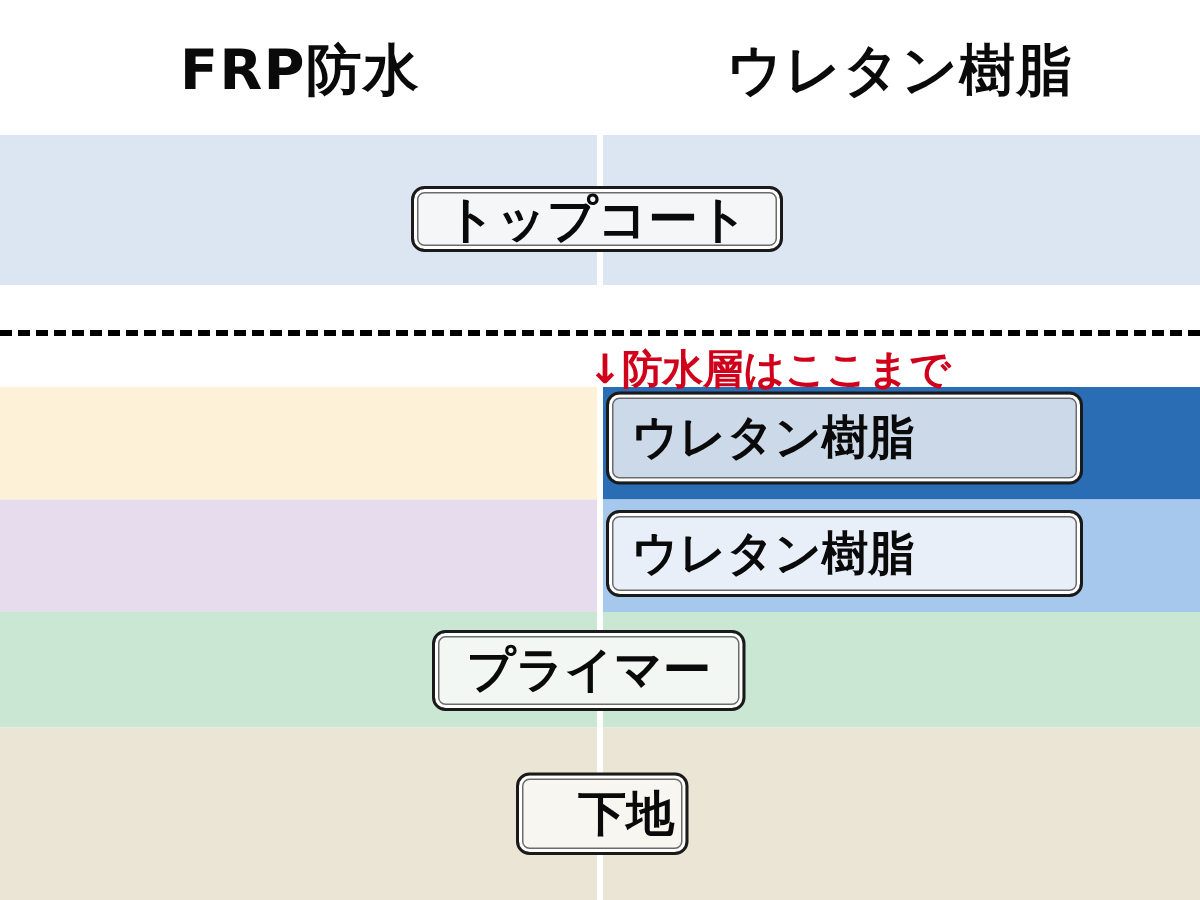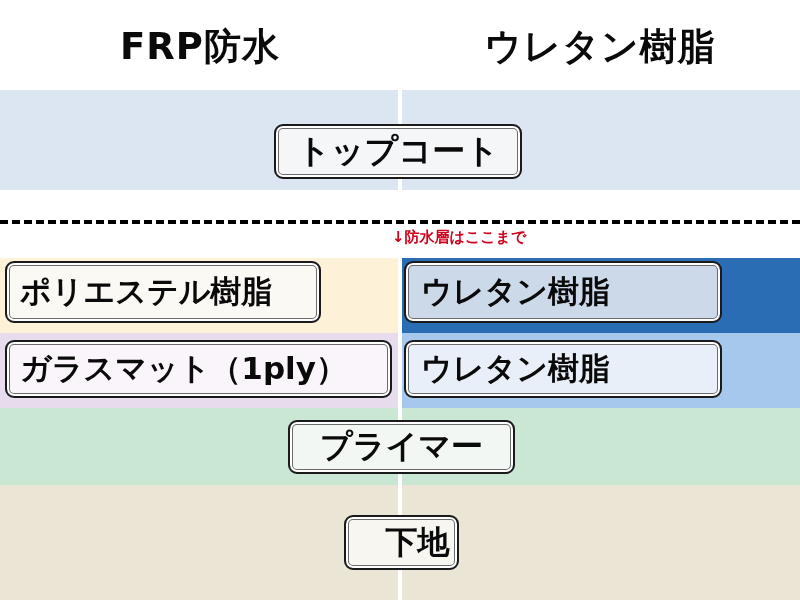--- a/index.html
+++ b/index.html
@@ -81,21 +81,21 @@
     height: 0;
     border-top: 4px dashed #000000;
     z-index: 6;
   }
 
   
   .annotation {
     position: absolute;
     left: 392px;
     top: 228px;
-    font-size: 15px;
+    font-size: 27px;
     font-weight: bold;
     color: #d0021b;
     white-space: nowrap;
     letter-spacing: 0px;
     z-index: 7;
   }
 
   
   .label-box {
     position: absolute;
@@ -108,21 +108,21 @@
     z-index: 8;
     font-weight: bold;
     color: #0a0a0a;
     white-space: nowrap;
   }
   .label-box.centered { justify-content: center; }
   .label-box.lefty    { justify-content: flex-start; }
   .label-text { display: block; }
 
   .box-topcoat {
-    left: 274px; top: 124px; width: 248px; height: 55px;
+    left: 274px; top: 124px; width: 248px; height: 44px;
     background: #f4f6f8;
     font-size: 33px;
   }
   .box-polyester {
     left: 5px; top: 261px; width: 316px; height: 62px;
     background: #fbf9f3;
     font-size: 31px;
     padding-left: 13px;
   }
   .box-urethane1 {
@@ -137,21 +137,21 @@
     font-size: 31px;
     padding-left: 13px;
   }
   .box-urethane2 {
     left: 404px; top: 340px; width: 318px; height: 58px;
     background: #e9eff9;
     font-size: 31px;
     padding-left: 15px;
   }
   .box-primer {
-    left: 288px; top: 420px; width: 227px; height: 54px;
+    left: 288px; top: 420px; width: 209px; height: 54px;
     background: #f2f7f3;
     font-size: 32px;
   }
   .box-base {
     left: 344px; top: 515px; width: 115px; height: 55px;
     background: #f7f6f1;
     font-size: 32px;
   }
 </style>
 </head>
@@ -194,31 +194,25 @@
   <div class="divider" style="background: rgb(255, 255, 255);"></div>
 
   <div class="dashed-line" style="border-top-color: rgb(0, 0, 0);"></div>
 
   <div class="annotation" style="color: rgb(208, 2, 27);">↓防水層はここまで</div>
 
   <div class="label-box centered box-topcoat" style="background: rgb(244, 246, 248);">
     <span class="label-text">トップコート</span>
   </div>
 
-  <div class="label-box lefty box-polyester" style="background: rgb(251, 249, 243);">
-    <span class="label-text">ポリエステル樹脂</span>
-  </div>
 
   <div class="label-box lefty box-urethane1" style="background: rgb(204, 217, 233);">
     <span class="label-text">ウレタン樹脂</span>
   </div>
 
-  <div class="label-box lefty box-glassmat" style="background: rgb(250, 245, 251);">
-    <span class="label-text">ガラスマット（1ply）</span>
-  </div>
 
   <div class="label-box lefty box-urethane2" style="background: rgb(233, 239, 249);">
     <span class="label-text">ウレタン樹脂</span>
   </div>
 
   <div class="label-box centered box-primer" style="background: rgb(242, 247, 243);">
     <span class="label-text">プライマー</span>
   </div>
 
   <div class="label-box centered box-base" style="background: rgb(247, 246, 241); padding-left: 32px;">

